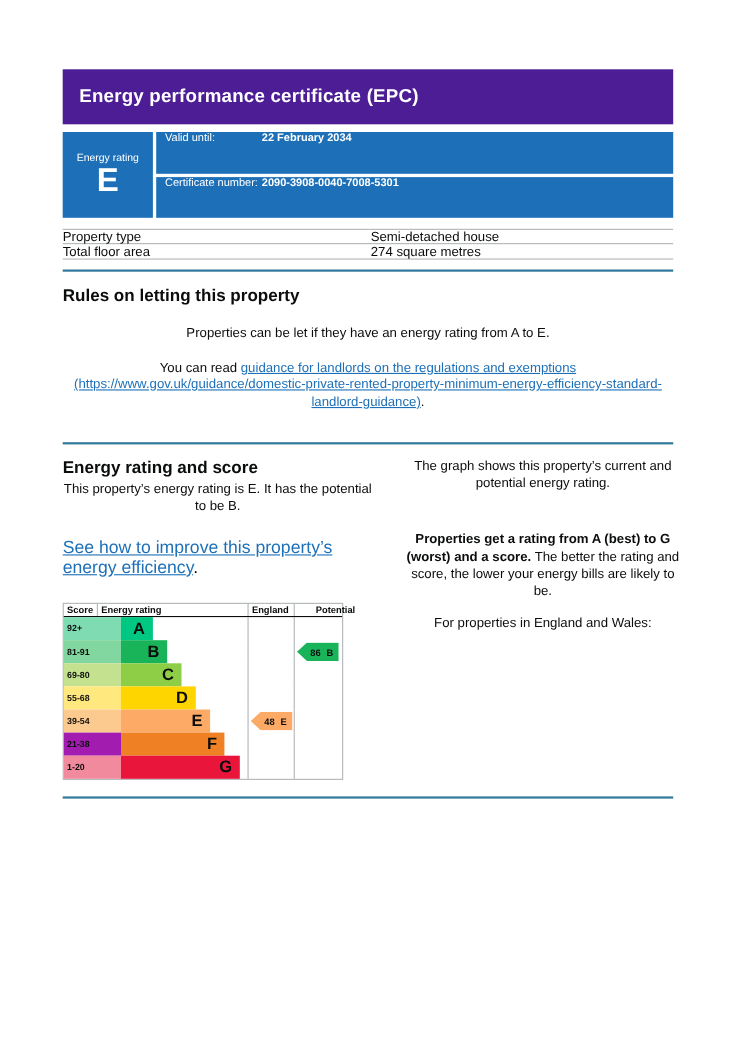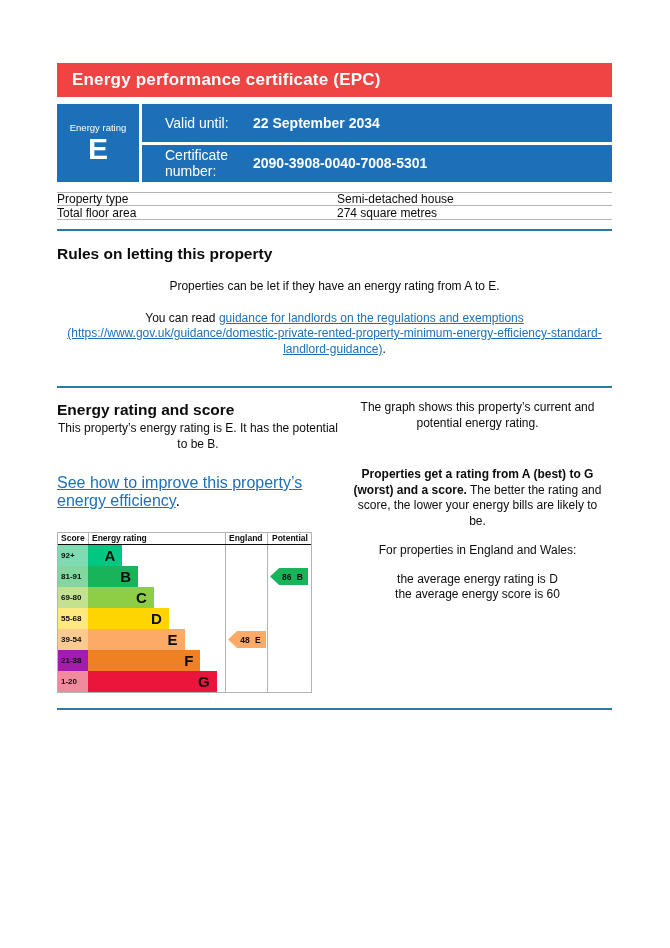--- a/index.html
+++ b/index.html
@@ -6,34 +6,34 @@
   html,body { margin:0; padding:0; }
   body {
     width:670px; height:948px; background:#ffffff; overflow:hidden;
     font-family:"Liberation Sans", sans-serif; color:#0b0c0c;
     -webkit-font-smoothing:antialiased;
   }
   .page { padding:63px 58px 0 57px; }
 
   
   .black-bar {
-    background:#ef4444; color:#ffffff; height:34px;
+    background:#4c1d95; color:#ffffff; height:50px;
     display:flex; align-items:center; padding:0 15px;
     font-size:17px; font-weight:bold; letter-spacing:0.2px;
   }
 
   
   .panel { margin-top:7px; display:flex; gap:3px; height:78px; }
   .panel .cell { background:#1d70b8; color:#ffffff; }
   .addr-cell { width:193px; padding:10px 12px; font-size:9.5px; line-height:11.5px; }
   .rating-cell { width:82px; display:flex; flex-direction:column; align-items:center; justify-content:center; }
   .rating-label { font-size:9.5px; }
   .rating-value { font-size:30px; font-weight:bold; line-height:32px; }
   .meta-col { flex:1; display:flex; flex-direction:column; gap:3px; }
-  .meta-row { flex:1; display:flex; align-items:center; padding-left:23px; font-size:14px; }
+  .meta-row { flex:1; display:flex; align-items:flex-start; padding-left:8px; font-size:10px; }
   .meta-label { width:88px; flex:none; }
   .meta-value { font-weight:bold; }
 
   
   .prop-table { margin-top:10px; }
   .prop-row { display:flex; height:14px; align-items:center; border-bottom:1px solid #b1b4b6; font-size:12px; }
   .prop-row:first-child { border-top:1px solid #b1b4b6; }
   .prop-label { width:280px; flex:none; }
 
   .divider { border:none; border-top:2px solid #30789c; margin:0; }
@@ -42,39 +42,39 @@
   .div-3 { margin-top:15px; }
 
   h2 { font-size:15.5px; line-height:19px; margin:0; font-weight:bold; }
   .h-rules { margin-top:13px; }
   p { font-size:12px; line-height:15.5px; margin:0;text-align:center; }
   .mt16 { margin-top:16px; }
   a { color:#1d70b8; text-decoration:underline; cursor:pointer; }
   .link-period { color:#0b0c0c; text-decoration:none; }
 
   
-  .cols { margin-top:12px; display:flex; gap:12px; }
+  .cols { margin-top:12px; display:flex; gap:28px; }
   .col-left { width:282px; flex:none; }
   .col-right { width:253px; flex:none; }
   .col-left p.intro { margin-top:2px; }
   .col-left .improve-link { display:inline-block; margin-top:22px; }
   .col-right .p2 { margin-top:36px; }
   .col-right .p3 { margin-top:14px; }
   .col-right .p4 { margin-top:13px; }
 
   
   .chart { width:255px; border:1px solid #b1b4b6; margin-top:22px; }
   .chart-header { display:flex; height:12px; border-bottom:1px solid #0b0c0c; font-weight:bold; font-size:8.5px; line-height:11px; }
   .ch-score { width:30px; flex:none; padding-left:3px; }
   .ch-rating { flex:1; border-left:1px solid #b1b4b6; padding-left:3px; }
   .ch-cur { width:42px; flex:none; border-left:1px solid #b1b4b6; padding-left:3px; }
-  .ch-pot { width:44px; flex:none; border-left:1px solid #b1b4b6; padding-left:4px; }
+  .ch-pot { width:44px; flex:none; border-left:1px solid #b1b4b6; padding-left:19px; }
 
   .band-row { display:flex; height:21px; }
-  .b-score { width:30px; flex:none; font-weight:bold; font-size:8px; display:flex; align-items:center; padding-left:3px; }
+  .b-score { width:52px; flex:none; font-weight:bold; font-size:8px; display:flex; align-items:center; padding-left:3px; }
   .b-rating { flex:1; }
   .b-bar { height:100%; display:flex; align-items:center; justify-content:flex-end; padding-right:7px; font-weight:bold; font-size:15px; color:#0b0c0c; }
   .b-cur { width:42px; flex:none; border-left:1px solid #b1b4b6; display:flex; align-items:center; }
   .b-pot { width:44px; flex:none; border-left:1px solid #b1b4b6; display:flex; align-items:center; }
   .arrow {
     height:17px; width:38px; margin-left:2px;
     clip-path:polygon(0 50%, 24% 0, 100% 0, 100% 100%, 24% 100%);
     display:flex; align-items:center; justify-content:center; padding-left:7px;
     font-weight:bold; font-size:8.5px; word-spacing:3px; color:#0b0c0c;
   }
@@ -89,21 +89,21 @@
   </div>
 
   <div class="panel">
     <div class="cell rating-cell">
       <div class="rating-label">Energy rating</div>
       <div class="rating-value">E</div>
     </div>
     <div class="meta-col">
       <div class="cell meta-row">
         <span class="meta-label">Valid until:</span>
-        <span class="meta-value">22 September 2034</span>
+        <span class="meta-value">22 February 2034</span>
       </div>
       <div class="cell meta-row">
         <span class="meta-label">Certificate number:</span>
         <span class="meta-value">2090-3908-0040-7008-5301</span>
       </div>
     </div>
   </div>
 
   <div class="prop-table">
     <div class="prop-row">
@@ -199,22 +199,18 @@
               <div class="b-pot"></div>
             </div>
           </div>
       </div>
     </div>
 
     <div class="col-right">
       <p>The graph shows this property’s current and potential energy rating.</p>
       <p class="p2"><b>Properties get a rating from A (best) to G (worst) and a score.</b><span> The better the rating and score, the lower your energy bills are likely to be.</span></p>
       <p class="p3">For properties in England and Wales:</p>
-      <p class="p4">
-        <span>the average energy rating is D</span><br>
-        <span>the average energy score is 60</span>
-      </p>
     </div>
   </div>
 
   <hr class="divider div-3">
 
 </div>
 
 </body></html>

